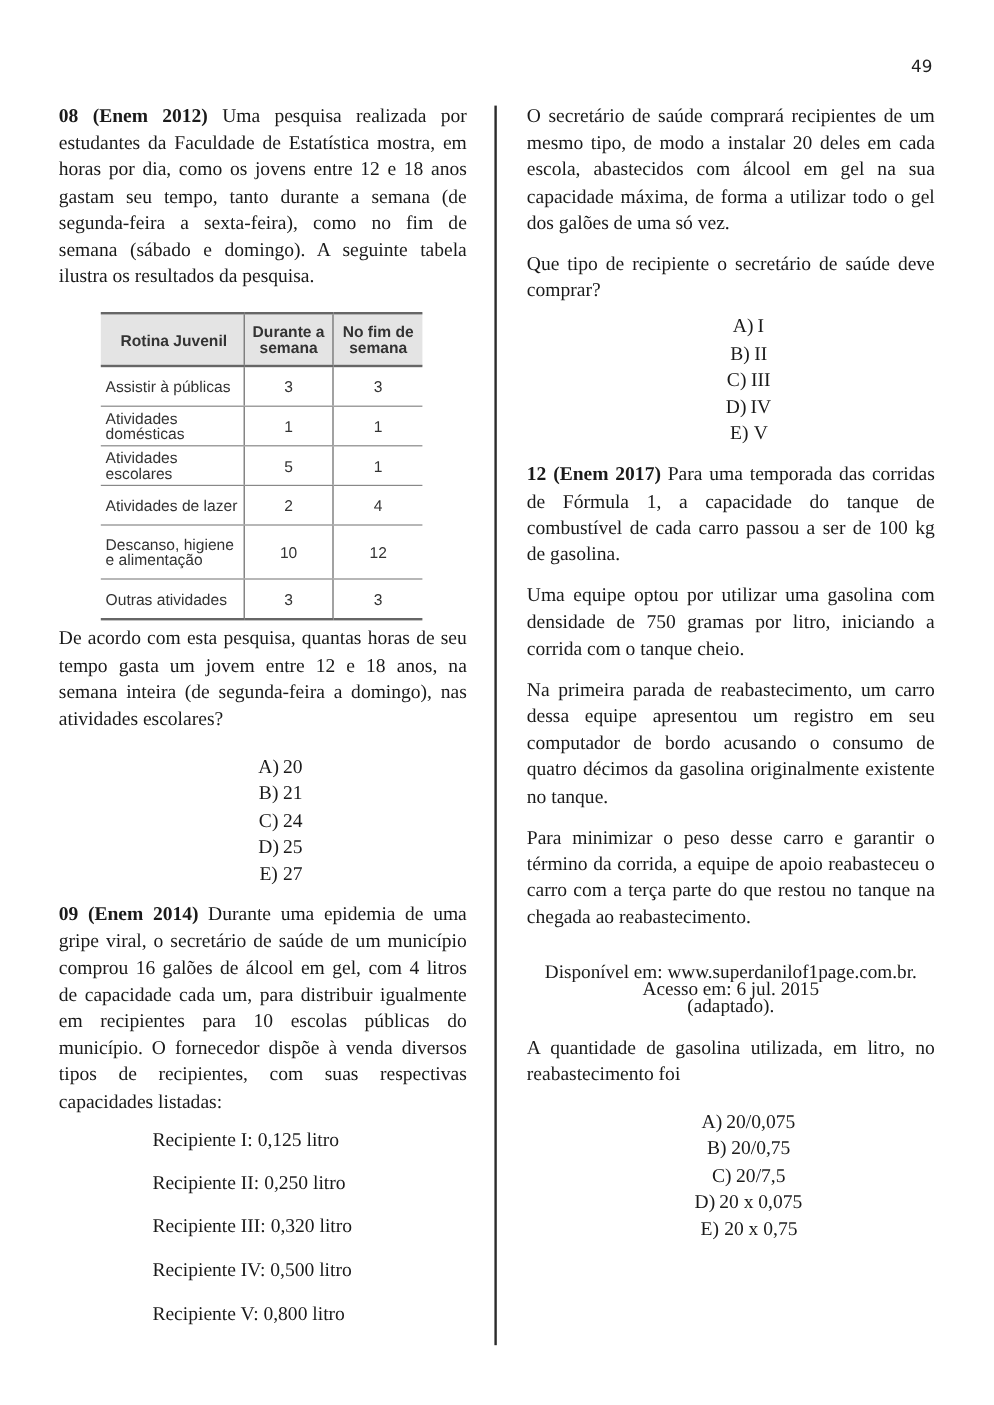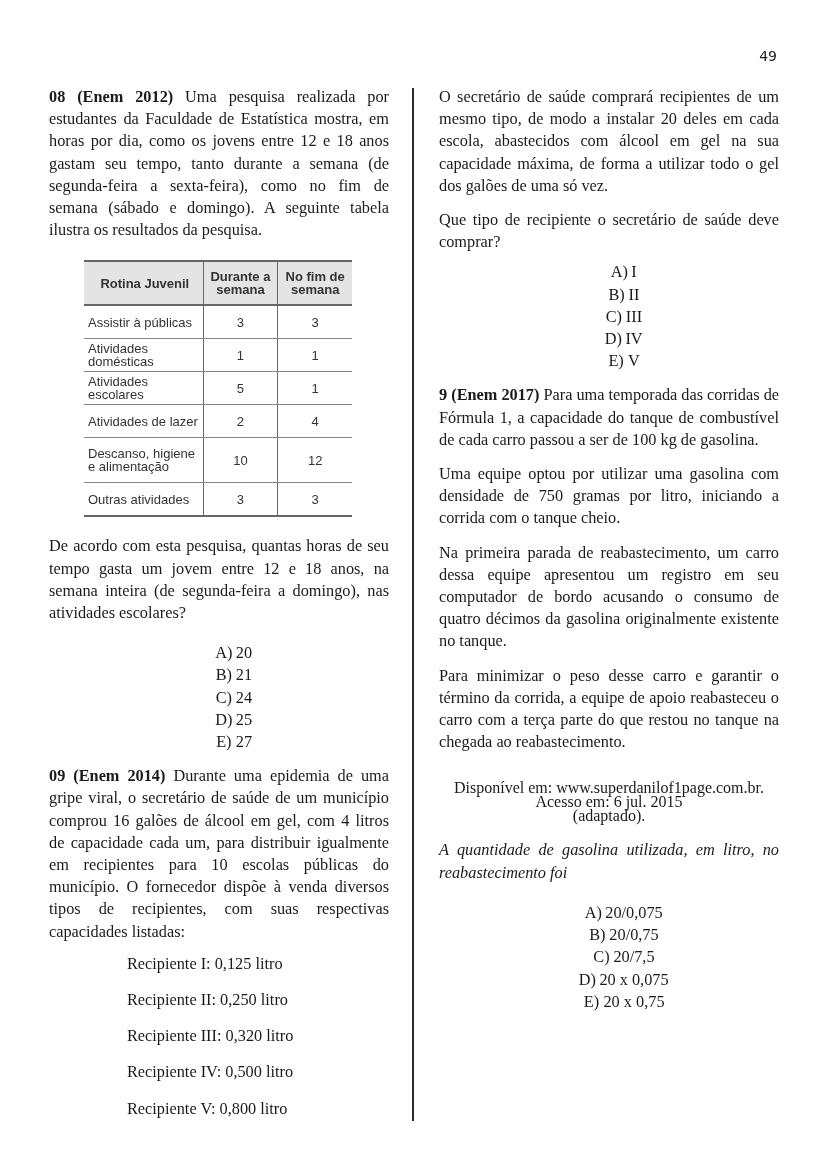--- a/index.html
+++ b/index.html
@@ -74,21 +74,21 @@
         </tr>
         <tr>
           <td class="c1">Outras atividades</td>
           <td class="cn">3</td>
           <td class="cn">3</td>
         </tr>
       </tbody>
     </table>
   </div>
 
-  <p style="margin-top:18px;">De acordo com esta pesquisa, quantas horas de seu tempo gasta um jovem entre 12 e 18 anos, na semana inteira (de segunda-feira a domingo), nas atividades escolares?</p>
+  <p style="margin-top:4px;">De acordo com esta pesquisa, quantas horas de seu tempo gasta um jovem entre 12 e 18 anos, na semana inteira (de segunda-feira a domingo), nas atividades escolares?</p>
 
   <div class="options">
     <div class="opt"><span class="opt-letter">A)</span><span>20</span></div>
     <div class="opt"><span class="opt-letter">B)</span><span>21</span></div>
     <div class="opt"><span class="opt-letter">C)</span><span>24</span></div>
     <div class="opt"><span class="opt-letter">D)</span><span>25</span></div>
     <div class="opt"><span class="opt-letter">E)</span><span>27</span></div>
   </div>
 
   <p style="margin-top:12px;"><span class="qhead">09 (Enem 2014)</span> <span>Durante uma epidemia de uma gripe viral, o secretário de saúde de um município comprou 16 galões de álcool em gel, com 4 litros de capacidade cada um, para distribuir igualmente em recipientes para 10 escolas públicas do município. O fornecedor dispõe à venda diversos tipos de recipientes, com suas respectivas capacidades listadas:</span></p>
@@ -107,31 +107,31 @@
   <p class="mt">Que tipo de recipiente o secretário de saúde deve comprar?</p>
 
   <div class="options" style="margin-top:8px;">
     <div class="opt"><span class="opt-letter">A)</span><span>I</span></div>
     <div class="opt"><span class="opt-letter">B)</span><span>II</span></div>
     <div class="opt"><span class="opt-letter">C)</span><span>III</span></div>
     <div class="opt"><span class="opt-letter">D)</span><span>IV</span></div>
     <div class="opt"><span class="opt-letter">E)</span><span>V</span></div>
   </div>
 
-  <p class="mt"><span class="qhead">9 (Enem 2017)</span> <span>Para uma temporada das corridas de Fórmula 1, a capacidade do tanque de combustível de cada carro passou a ser de 100 kg de gasolina.</span></p>
+  <p class="mt"><span class="qhead">12 (Enem 2017)</span> <span>Para uma temporada das corridas de Fórmula 1, a capacidade do tanque de combustível de cada carro passou a ser de 100 kg de gasolina.</span></p>
   <p class="mt">Uma equipe optou por utilizar uma gasolina com densidade de 750 gramas por litro, iniciando a corrida com o tanque cheio.</p>
   <p class="mt">Na primeira parada de reabastecimento, um carro dessa equipe apresentou um registro em seu computador de bordo acusando o consumo de quatro décimos da gasolina originalmente existente no tanque.</p>
   <p class="mt">Para minimizar o peso desse carro e garantir o término da corrida, a equipe de apoio reabasteceu o carro com a terça parte do que restou no tanque na chegada ao reabastecimento.</p>
 
   <div class="source">
     <div>Disponível em: www.superdanilof1page.com.br. Acesso em: 6 jul. 2015</div>
     <div>(adaptado).</div>
   </div>
 
-  <p style="margin-top:16px;font-style:italic;">A quantidade de gasolina utilizada, em litro, no reabastecimento foi</p>
+  <p style="margin-top:16px;">A quantidade de gasolina utilizada, em litro, no reabastecimento foi</p>
 
   <div class="options">
     <div class="opt"><span class="opt-letter">A)</span><span>20/0,075</span></div>
     <div class="opt"><span class="opt-letter">B)</span><span>20/0,75</span></div>
     <div class="opt"><span class="opt-letter">C)</span><span>20/7,5</span></div>
     <div class="opt"><span class="opt-letter">D)</span><span>20 x 0,075</span></div>
     <div class="opt"><span class="opt-letter">E)</span><span>20 x 0,75</span></div>
   </div>
 </div>
 

